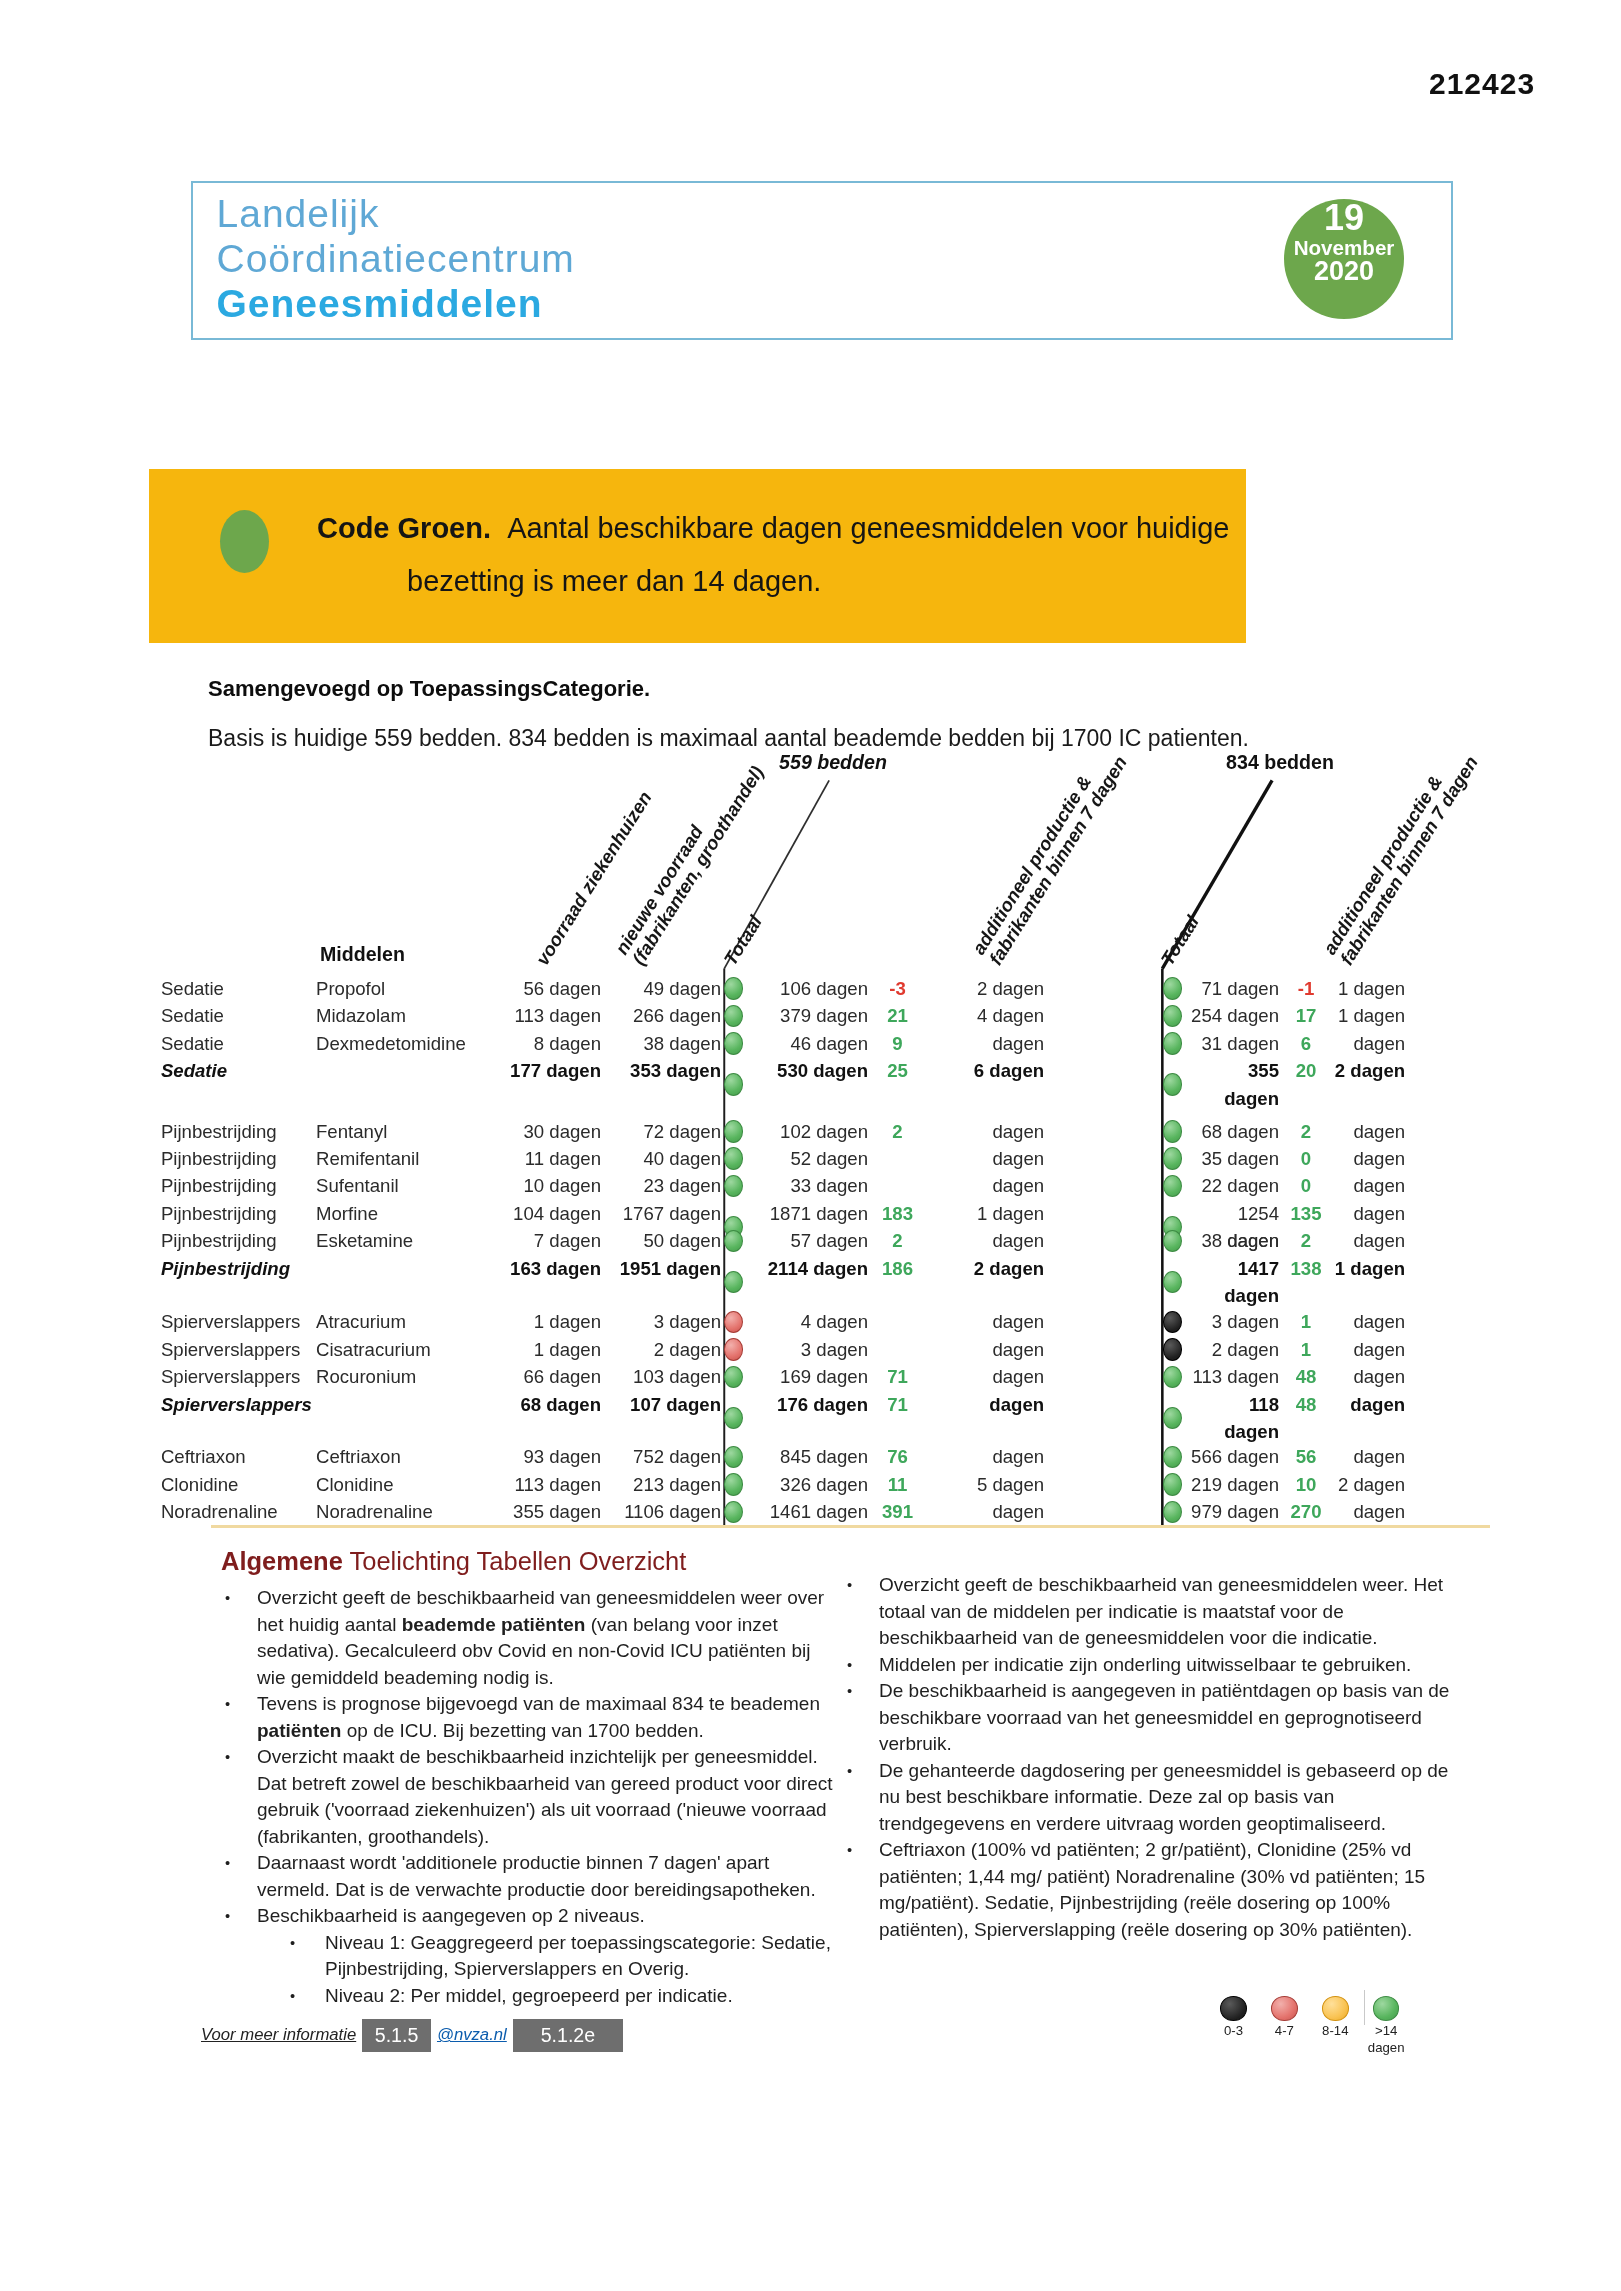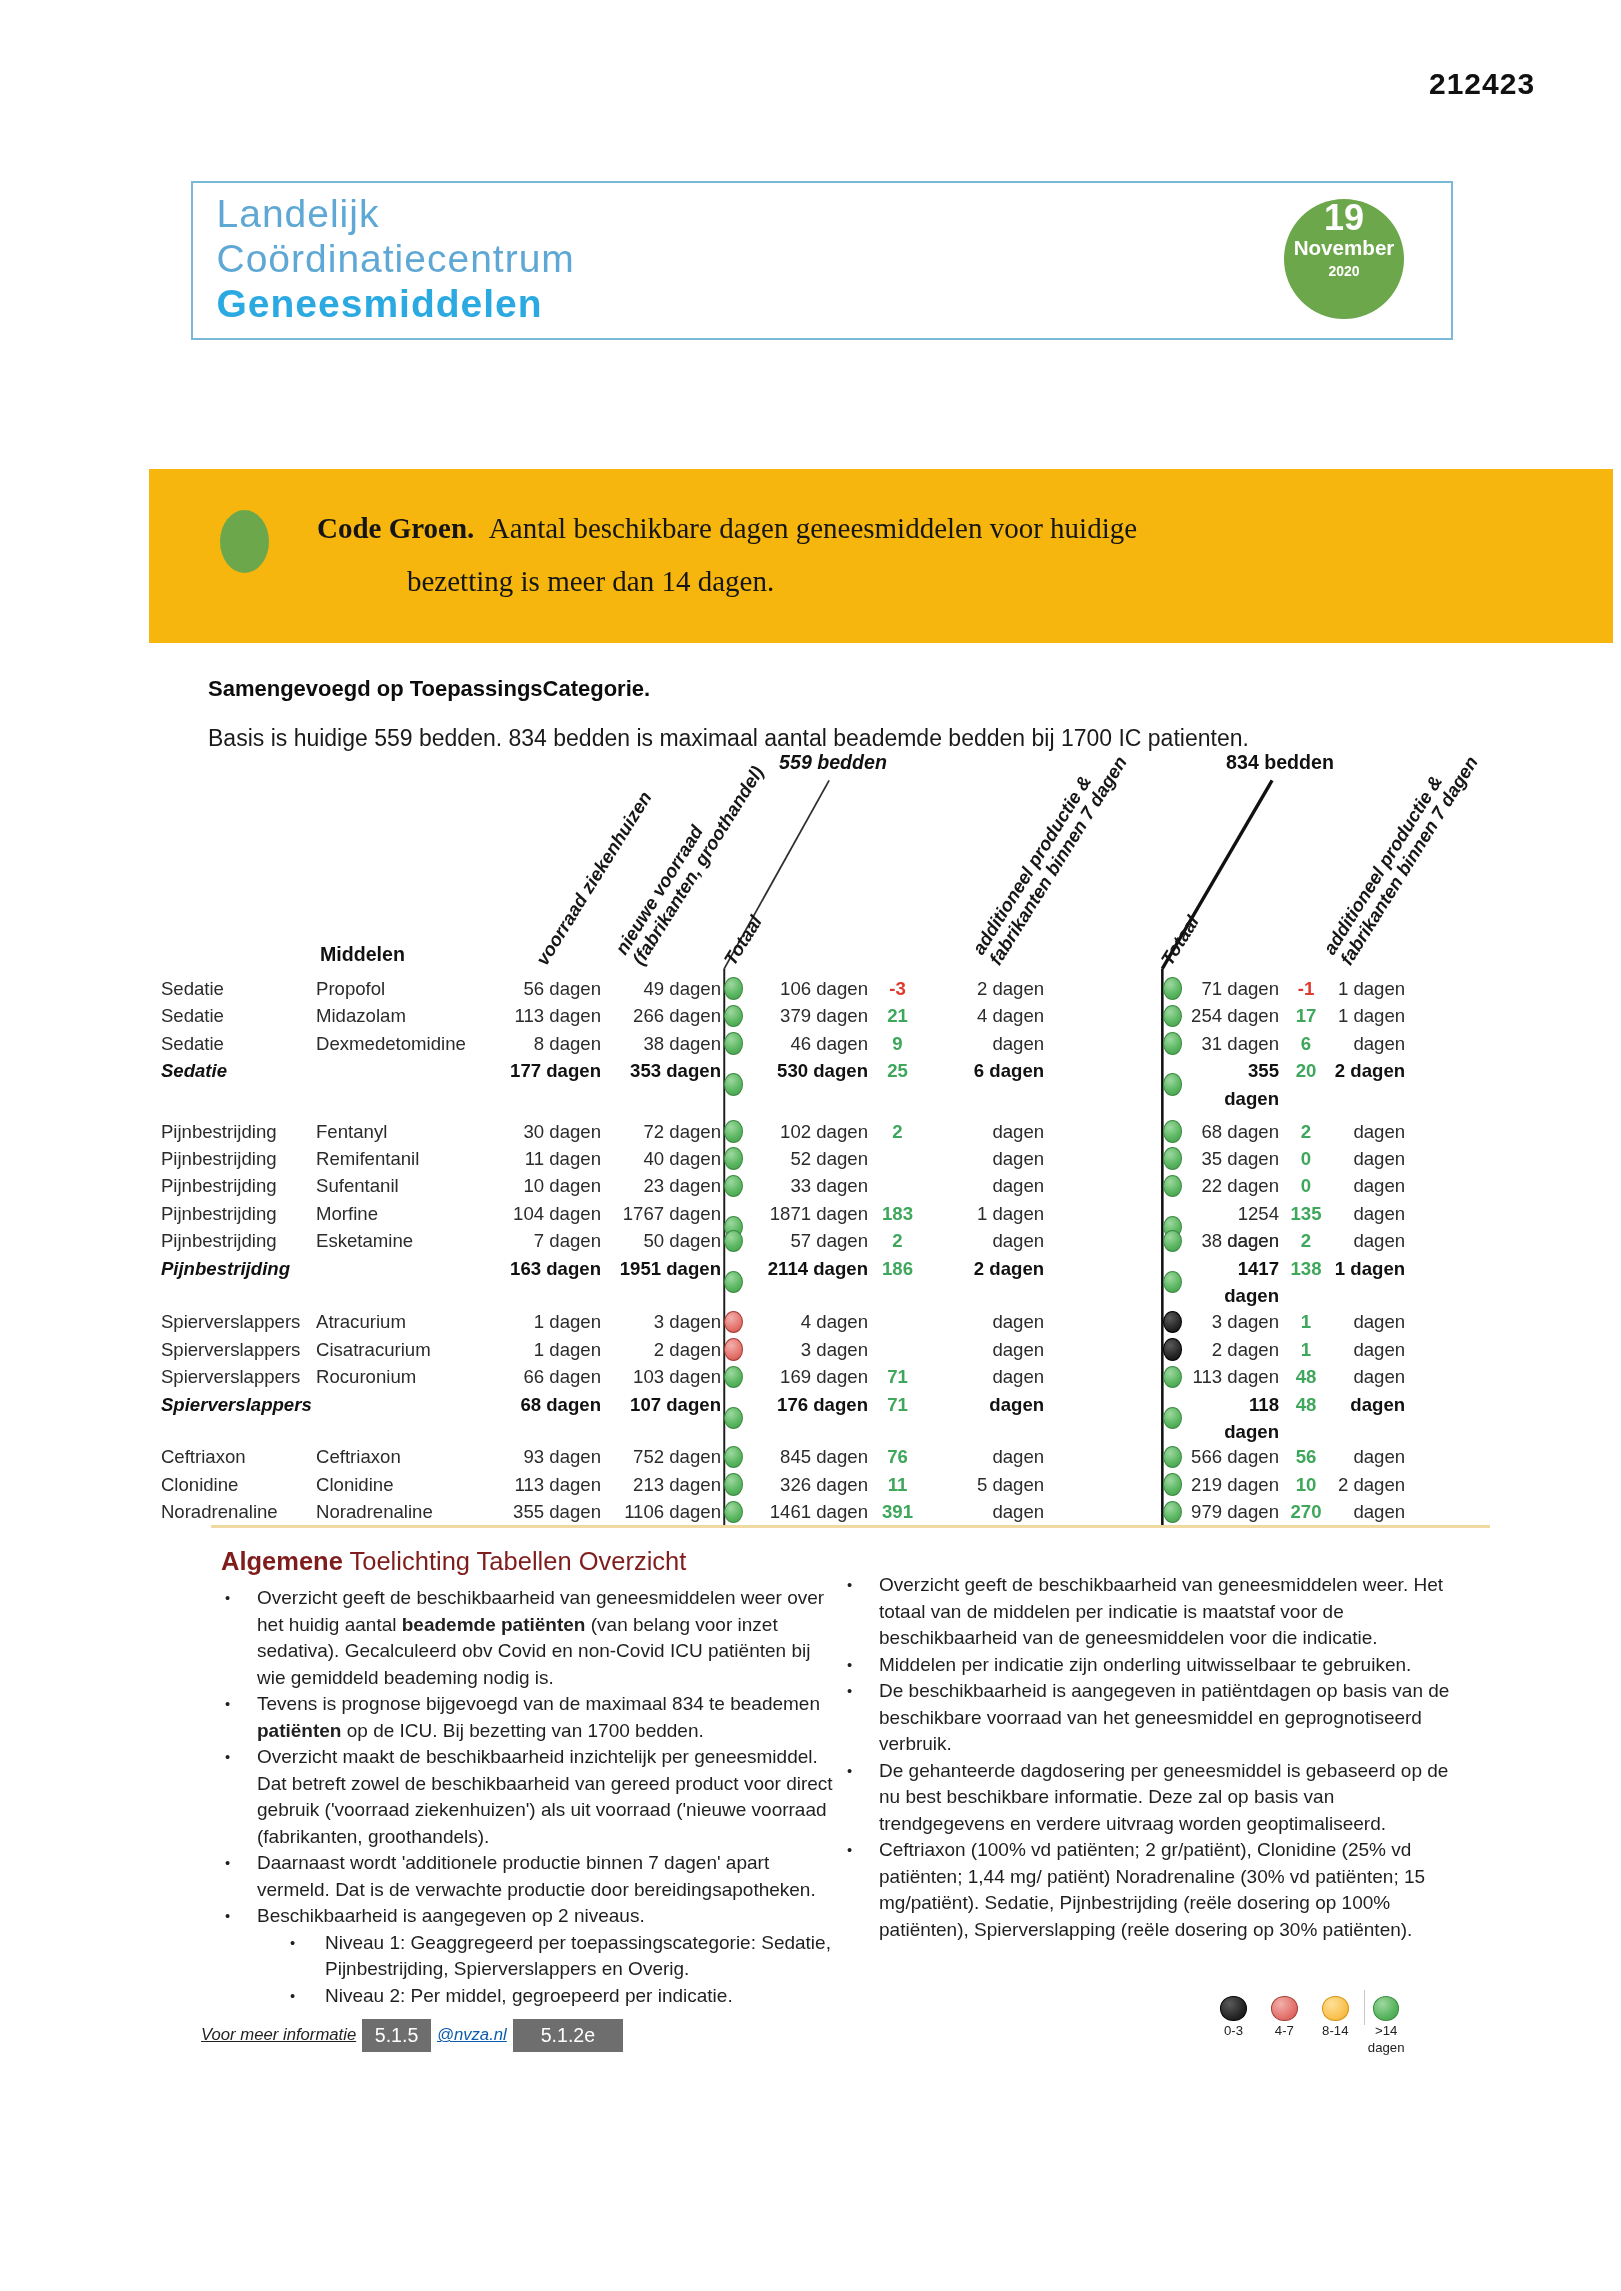--- a/index.html
+++ b/index.html
@@ -11,27 +11,27 @@
 
   
   .logo-box{position:absolute;left:191px;top:181px;width:1262px;height:159px;border:2.9px solid #79b9d6;box-sizing:border-box;background:#fff;}
   .logo-text{position:absolute;left:23.5px;top:7.8px;line-height:45px;letter-spacing:1px;}
   .logo-l1,.logo-l2{font-size:39px;font-weight:400;color:var(--logo-blue,#5fa8d5);}
   .logo-l3{font-size:39px;font-weight:700;color:var(--logo-blue-bold,#2ba9e1);}
   .date-badge{position:absolute;left:1091px;top:15.7px;width:120px;height:120px;border-radius:50%;
               background:var(--badge-green,#6da74c);color:#fff;text-align:center;}
   .badge-day{font-size:36px;font-weight:700;margin-top:0;line-height:37px;}
   .badge-month{font-size:20.6px;font-weight:700;line-height:23.5px;}
-  .badge-year{font-size:14px;font-weight:700;line-height:25.5px;}
+  .badge-year{font-size:27px;font-weight:700;line-height:25.5px;}
 
   .main-title{position:absolute;left:196px;top:361px;margin:0;font-size:42px;font-weight:800;
               letter-spacing:0.5px;color:#0a0a0a;}
 
   
-  .banner{position:absolute;left:149px;top:469px;width:1464px;height:174px;background:var(--banner-yellow,#f6b60d);font-family:Liberation Serif, serif;}
+  .banner{position:absolute;left:149px;top:469px;width:1097px;height:174px;background:var(--banner-yellow,#f6b60d);}
   .banner-dot{position:absolute;left:71px;top:41px;width:49px;height:63px;border-radius:50%;background:var(--badge-green,#6da74c);}
   .banner-text{position:absolute;left:168px;top:33px;font-size:29px;color:#151515;line-height:53px;}
   .banner-line2{margin-left:90px;}
 
   .section-title{position:absolute;left:208px;top:676px;margin:0;font-size:22px;font-weight:700;color:#0d0d0d;}
   .section-subtitle{position:absolute;left:208px;top:725px;font-size:23px;color:#1a1a1a;}
 
   .bedden-label{position:absolute;top:751px;width:118px;text-align:center;font-size:19.6px;font-weight:700;color:#111;}
   .l559{left:774px;font-style:italic;}
   .l834{left:1221px;}

